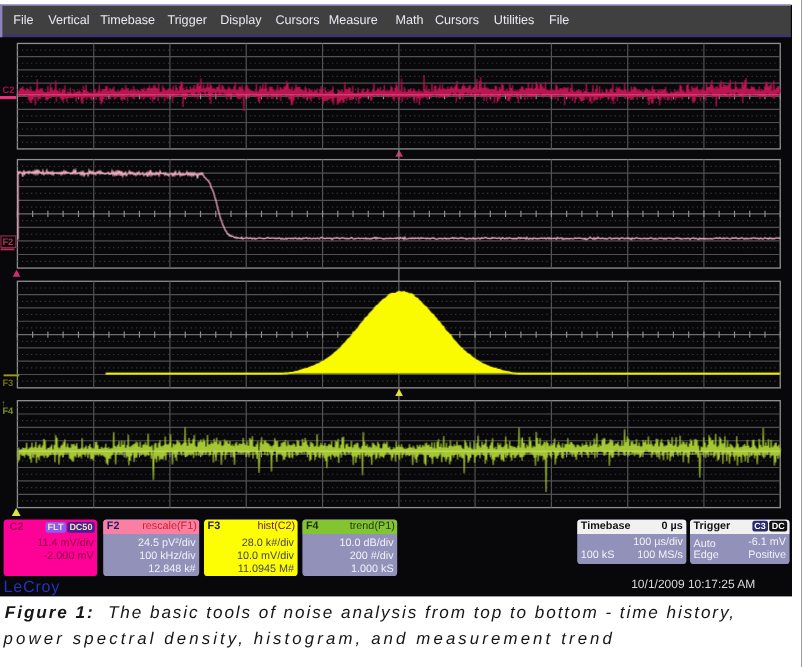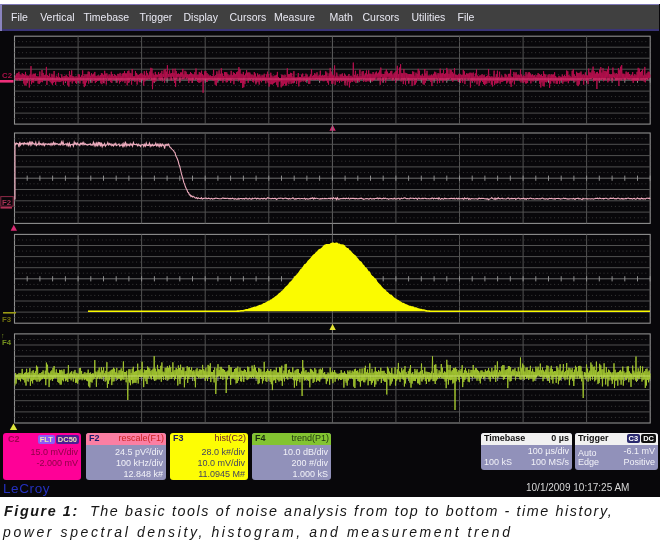--- a/index.html
+++ b/index.html
@@ -161,21 +161,21 @@
     <span style="left:272px">Measure</span>
     <span style="left:327.5px">Math</span>
     <span style="left:360.5px">Cursors</span>
     <span style="left:409.5px">Utilities</span>
     <span style="left:455.5px">File</span>
   </div>
 
 <div class="box" style="left:3px;top:433px;width:78px;height:47px;background:#fe0197">
   <span style="position:absolute;left:5px;top:1px;color:#a00350;font-weight:bold">C2</span>
   <span style="position:absolute;right:2px;top:1.5px"><span class="badge" style="background:#8b5cf6;color:#efe4ae">FLT</span><span class="badge" style="background:#4c1d95;color:#efe4ae;margin-left:1px">DC50</span></span>
-  <span class="r" style="top:13.5px;color:#8e0247">15.0 mV/div</span>
+  <span class="r" style="top:13.5px;color:#8e0247">11.4 mV/div</span>
   <span class="r" style="top:24.5px;color:#8e0247">-2.000 mV</span>
 </div>
 
 <div class="box" style="left:86px;top:433px;width:80px;height:47px;background:#9191ba">
   <div class="hdr" style="background:#fb7fa3">
       <span class="l" style="color:#1c1c6e;font-weight:bold">F2</span>
       <span class="r" style="right:2px;color:#cc2222">rescale(F1)</span>
     </div>
   <span class="r" style="top:13.5px;color:#f2f2f8">24.5 pV²/div</span>
   <span class="r" style="top:24.5px;color:#f2f2f8">100 kHz/div</span>

